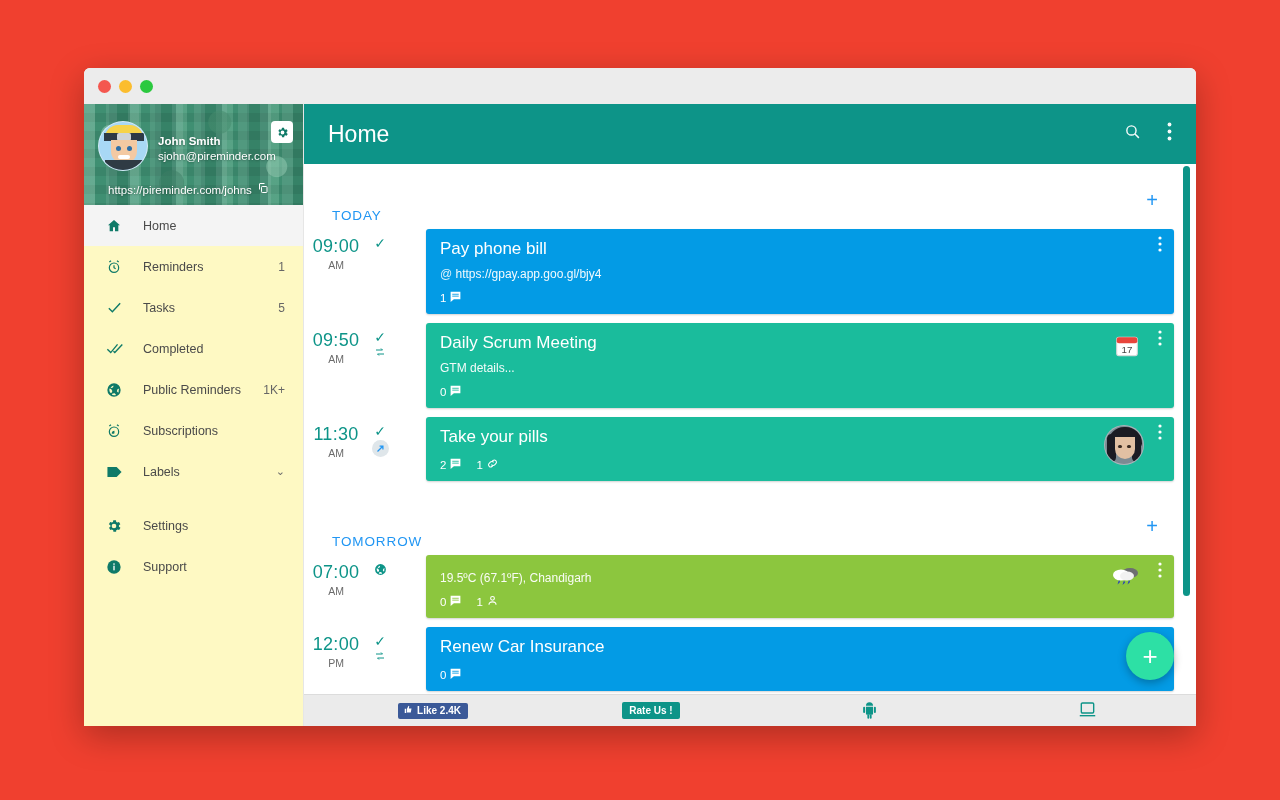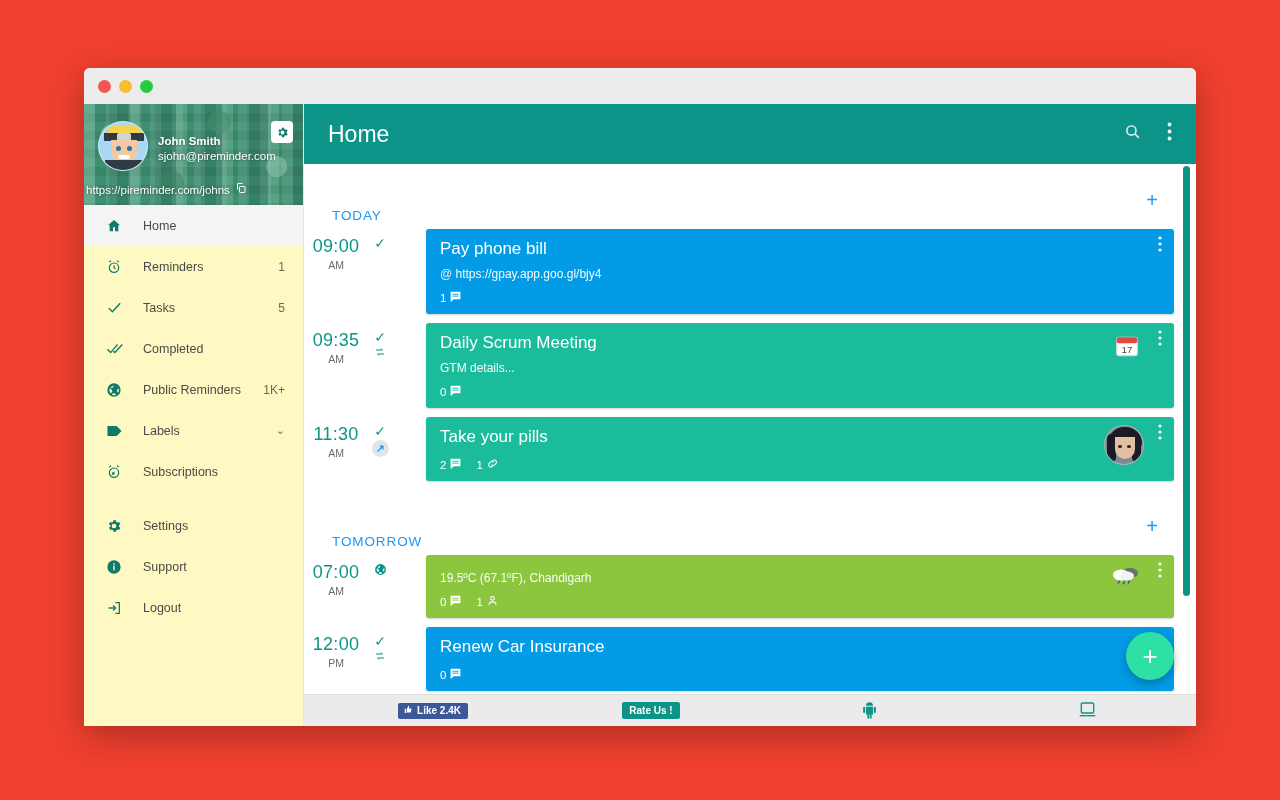--- a/index.html
+++ b/index.html
@@ -96,21 +96,21 @@
   }
   .gear-badge {
     position: absolute; right: 10px; top: 17px;
     width: 22px; height: 22px; border-radius: 4px;
     background: #ffffff; color: #0f7a68;
     display: flex; align-items: center; justify-content: center;
     font-size: 14px; line-height: 1;
     cursor: pointer;
   }
   .profile .plink {
-    position: absolute; left: 2px; bottom: 8px;
+    position: absolute; left: 24px; bottom: 8px;
     font-size: 11.5px; color: #fff;
     display: flex; align-items: center; gap: 5px;
     text-shadow: 0 1px 2px rgba(0,0,0,.35);
     cursor: pointer;
   }
   .copy-ico { font-size: 12px; }
 
   .nav { padding-top: 0; flex: 1 1 auto; }
   .nav-item {
     display: flex; align-items: center;
@@ -362,39 +362,39 @@
             <svg width="16" height="16" viewBox="0 0 24 24" fill="currentColor">
                 <path d="M12 2a10 10 0 100 20 10 10 0 000-20zm-1 3.1v2.4l-2 1.5-2.2-.5A8 8 0 0111 5.1zM5 12a8 8 0 01.3-2.2l2.4.6 1.8 3-1 2.6-1.6.6A8 8 0 015 12zm7 8a8 8 0 01-3.2-.7l1-2.1 3.3-.4 1.8 2.2-.6 .8a8 8 0 01-2.3.2zm6.4-3.7l-2.1-2.6.9-2.9 2.6-.9A8 8 0 0119 12a8 8 0 01-.6 4.3z"></path>
               </svg>
           </span>
           <span class="lbl">Public Reminders</span>
           <span class="cnt">1K+</span>
         </div>
 
         <div class="nav-item">
           <span class="ico">
-            <svg width="17" height="14" viewBox="0 0 24 18" fill="currentColor">
-                <path d="M2 2h13l7 7-7 7H2z"></path>
-              </svg>
-          </span>
-          <span class="lbl">Labels</span>
-          <span class="chev">⌄</span>
-        </div>
-
-        <div class="nav-item">
-          <span class="ico">
             <svg width="16" height="16" viewBox="0 0 24 24" fill="none" stroke="currentColor" stroke-width="1.8">
               <circle cx="12" cy="13" r="7"></circle>
                 <path d="M5 4.5L7.5 2.5M19 4.5L16.5 2.5M9.5 16c0-2 1.3-3.3 3.2-3.3M11 16a1.7 1.7 0 011.7-1.6"></path>
             </svg>
           </span>
           <span class="lbl">Subscriptions</span>
           <span class="cnt"></span>
         </div>
 
+        <div class="nav-item">
+          <span class="ico">
+            <svg width="17" height="14" viewBox="0 0 24 18" fill="currentColor">
+                <path d="M2 2h13l7 7-7 7H2z"></path>
+              </svg>
+          </span>
+          <span class="lbl">Labels</span>
+          <span class="chev">⌄</span>
+        </div>
+
         <div class="nav-gap"></div>
 
         <div class="nav-item">
           <span class="ico">
             <svg width="16" height="16" viewBox="0 0 24 24" fill="currentColor">
                 <path d="M19.4 13a7.8 7.8 0 000-2l2.1-1.6-2-3.5-2.5 1a7.7 7.7 0 00-1.7-1l-.4-2.6h-4l-.4 2.6c-.6.2-1.2.6-1.7 1l-2.5-1-2 3.5L6.6 11a7.8 7.8 0 000 2l-2.1 1.6 2 3.5 2.5-1c.5.4 1.1.8 1.7 1l.4 2.6h4l.4-2.6c.6-.2 1.2-.6 1.7-1l2.5 1 2-3.5L19.4 13zM12 15.5A3.5 3.5 0 1115.5 12 3.5 3.5 0 0112 15.5z"></path>
               </svg>
           </span>
           <span class="lbl">Settings</span>
         </div>
@@ -403,29 +403,20 @@
           <span class="ico">
             <svg width="16" height="16" viewBox="0 0 24 24" fill="currentColor">
                 <circle cx="12" cy="12" r="10"></circle>
                 <rect x="11" y="10" width="2" height="7" fill="#fff"></rect>
                 <rect x="11" y="6.5" width="2" height="2.2" fill="#fff"></rect>
               </svg>
           </span>
           <span class="lbl">Support</span>
         </div>
 
-        <div class="nav-item">
-          <span class="ico">
-            <svg width="16" height="16" viewBox="0 0 24 24" fill="none" stroke="currentColor" stroke-width="1.9">
-              <path d="M14 4h6v16h-6"></path>
-                <path d="M4 12h10M10.5 8l4 4-4 4"></path>
-            </svg>
-          </span>
-          <span class="lbl">Logout</span>
-        </div>
 
       </div>
     </div>
 
     <div class="main">
 
       <div class="appbar">
         <div class="title">Home</div>
         <div class="ab-ico">
           <svg width="17" height="17" viewBox="0 0 24 24" fill="none" stroke="currentColor" stroke-width="2">
@@ -483,21 +474,21 @@
                   <circle cx="2" cy="8" r="1.6"></circle>
                   <circle cx="2" cy="14" r="1.6"></circle>
                 </svg>
             </div>
           </div>
         </div>
 
         <div class="row">
           <div class="timecol">
             <div class="tt">
-              <div class="hh">09:35</div>
+              <div class="hh">09:50</div>
               <div class="ap">AM</div>
             </div>
             <div class="marks">
               <span class="mk tick">✓</span>
               <span class="mk repeat">
                 <svg width="12" height="12" viewBox="0 0 24 24" fill="none" stroke="currentColor" stroke-width="2">
                   <path d="M4 8h13l-3-3M20 16H7l3 3"></path>
                 </svg>
               </span>
             </div>

